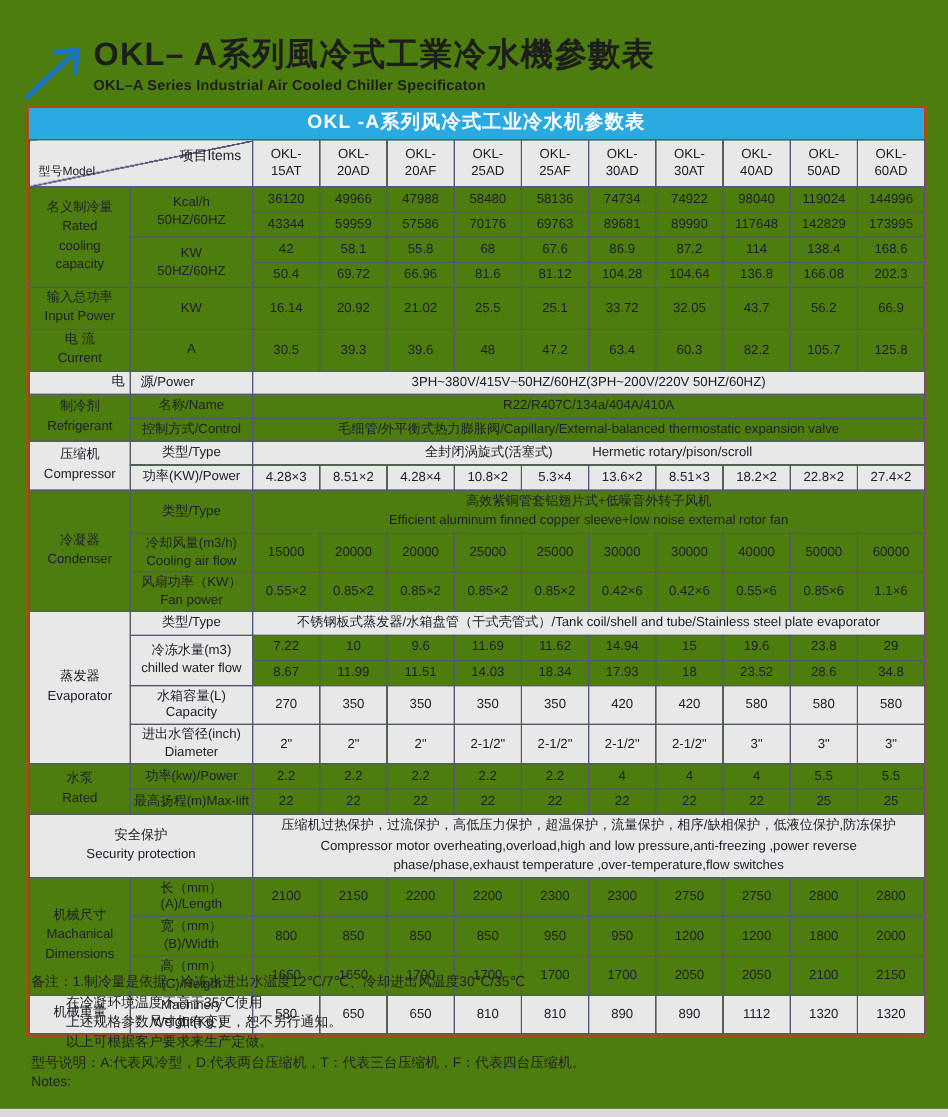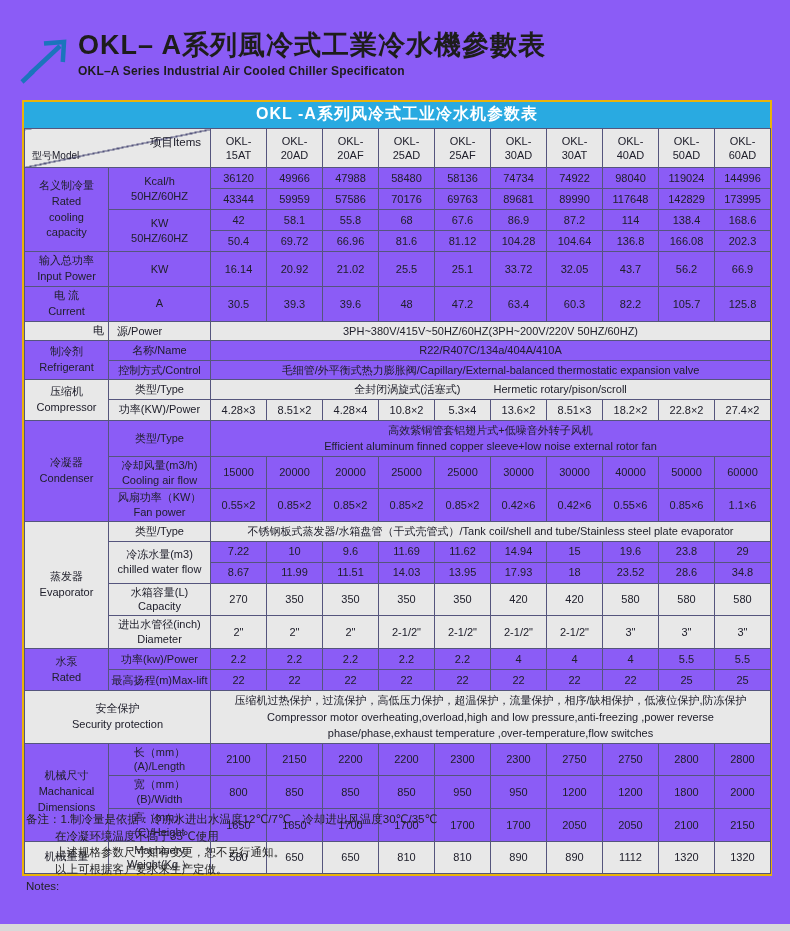--- a/index.html
+++ b/index.html
@@ -1,27 +1,27 @@
 <!DOCTYPE html>
 <html><head>
 <meta charset="utf-8">
 <style>
   html,body{margin:0;padding:0;background:#ffffff;}
   .page{
     position:relative;width:790px;height:931px;margin:0 auto;overflow:hidden;
-    background:#8b5cf6;color:#1f1f28;
+    background:#4d7c0f;color:#1f1f28;
     font-family:"Liberation Sans","DejaVu Sans",sans-serif;
   }
   
   .logo{position:absolute;left:20px;top:34px;width:52px;height:50px;}
   .doc-titles{position:absolute;left:78px;top:30px;}
   .doc-title-zh{font-size:27px;font-weight:700;color:#1d1d1b;letter-spacing:1px;margin:0;line-height:1.15;}
   .doc-title-en{font-size:12px;font-weight:700;color:#1d1d1b;margin-top:3px;letter-spacing:0.2px;}
   
-  .table-wrap{position:absolute;left:22px;top:100px;width:746px;border:2px solid #eab308;}
+  .table-wrap{position:absolute;left:22px;top:88px;width:746px;border:2px solid #c2410c;}
   .table-title{background:#29aae1;color:#ffffff;text-align:center;font-size:16px;font-weight:600;
     padding:2px 0 3px 0;letter-spacing:1px;}
   table.spec{width:100%;border-collapse:collapse;table-layout:fixed;}
   table.spec td{
     border:1px solid #55557d;text-align:center;vertical-align:middle;
     font-size:11px;line-height:1.3;padding:1px 2px;color:#20202c;
     overflow:hidden;
   }
   .shaded{background:#e8e8e8;}
   .corner-cell{position:relative;height:36px;padding:0;
@@ -355,21 +355,21 @@
             <td class="val-cell">15</td>
             <td class="val-cell">19.6</td>
             <td class="val-cell">23.8</td>
             <td class="val-cell">29</td>
           </tr>
           <tr>
             <td class="val-cell">8.67</td>
             <td class="val-cell">11.99</td>
             <td class="val-cell">11.51</td>
             <td class="val-cell">14.03</td>
-            <td class="val-cell">13.95</td>
+            <td class="val-cell">18.34</td>
             <td class="val-cell">17.93</td>
             <td class="val-cell">18</td>
             <td class="val-cell">23.52</td>
             <td class="val-cell">28.6</td>
             <td class="val-cell">34.8</td>
           </tr>
           <tr>
             <td rowspan="1" class="item-cell shaded">
               <div>水箱容量(L)</div>
               <div>Capacity</div>
@@ -517,17 +517,18 @@
           </tr>
         </tbody>
     </table>
   </div>
 
   <div class="notes" id="notes">
       <div class="note-line">备注：1.制冷量是依据：冷冻水进出水温度12℃/7℃、冷却进出风温度30℃/35℃</div>
       <div class="note-line indent-2">在冷凝环境温度不高于35℃使用</div>
       <div class="note-line indent-2">上述规格参数尺寸如有变更，恕不另行通知。</div>
       <div class="note-line indent-2">以上可根据客户要求来生产定做。</div>
+      <div class="note-line">型号说明：A:代表风冷型，D:代表两台压缩机，T：代表三台压缩机，F：代表四台压缩机。</div>
       <div class="note-line">Notes:</div>
     </div>
 
   <div class="bottom-strip"></div>
 </div>
 
 </body></html>

